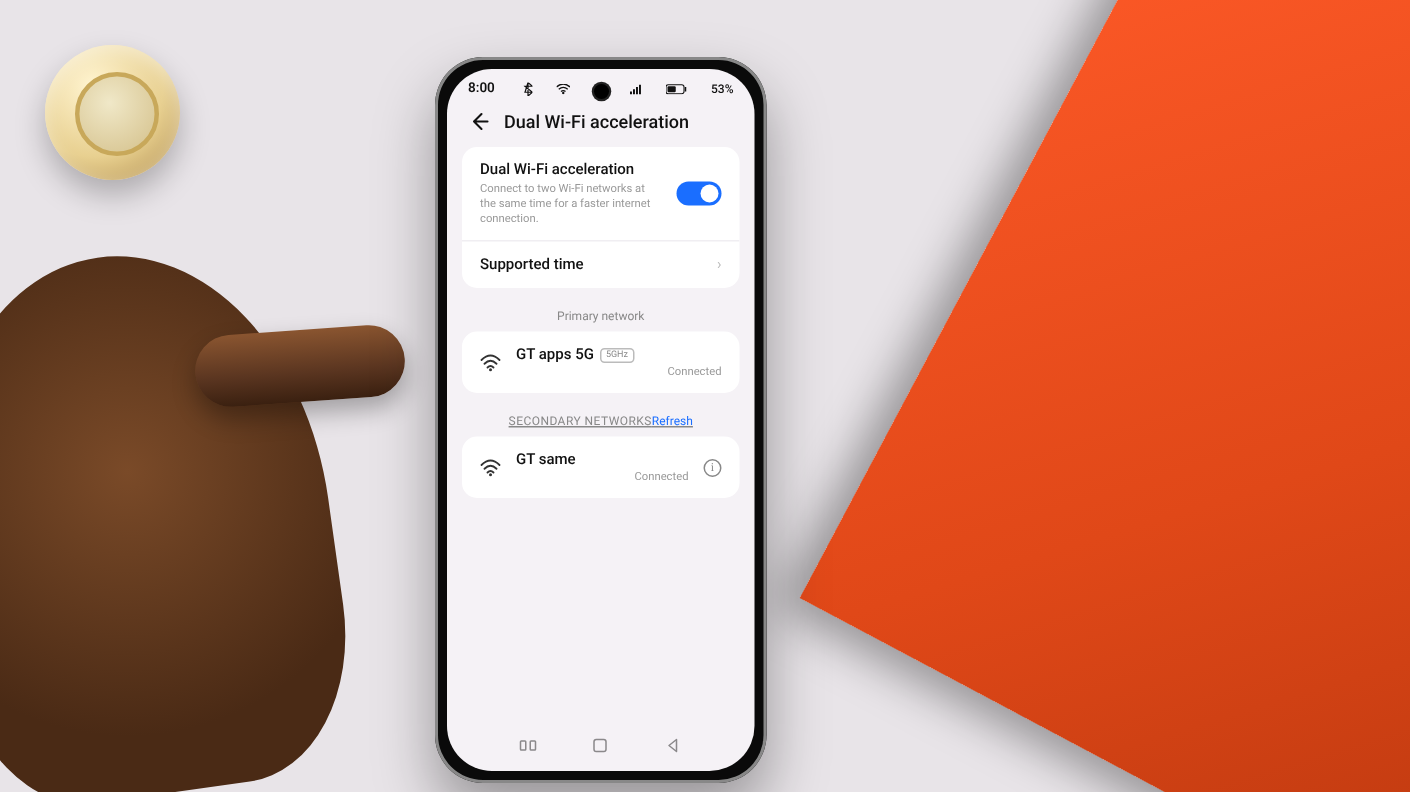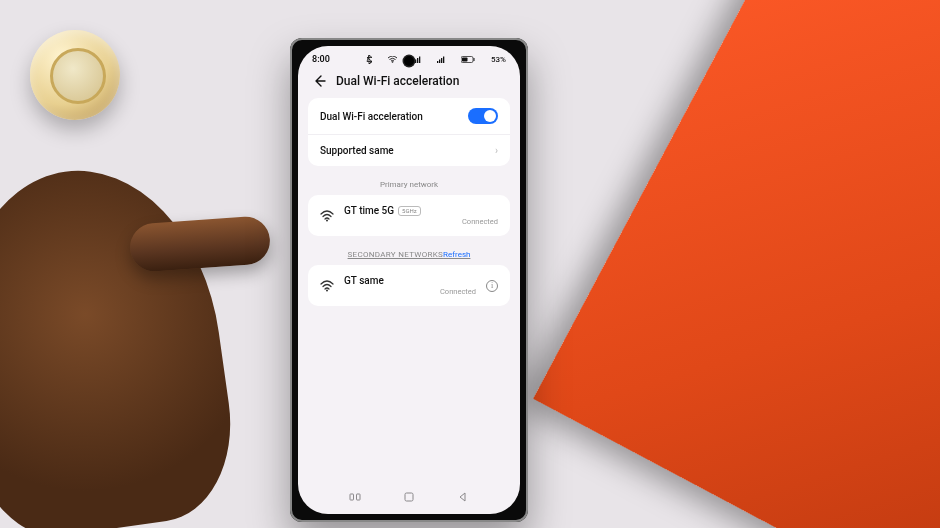--- a/index.html
+++ b/index.html
@@ -67,24 +67,24 @@
     width: 260px; height: 360px;
     background: radial-gradient(circle at 50% 40%, #7a4a28, #4a2a15 70%);
     border-radius: 50% 50% 30% 30%;
     transform: rotate(-8deg);
   }
   
   .phone {
     position: absolute;
     left: 290px;
     top: 38px;
-    width: 238px;
+    width: 221px;
     height: 484px;
     background: #0a0a0a;
-    border-radius: 12px;
+    border-radius: 32px;
     padding: 8px;
     box-shadow: 0 20px 40px rgba(0,0,0,0.35), 0 0 0 2px #888 inset;
   }
   .screen {
     width: 100%;
     height: 100%;
     background: #f5f2f6;
     border-radius: 30px;
     overflow: hidden;
     position: relative;
@@ -250,43 +250,44 @@
       </div>
       <div class="page-title">Dual Wi-Fi acceleration</div>
     </div>
 
     <div class="content">
 
       <div class="card">
         <div class="row">
           <div class="txt">
             <div class="title">Dual Wi-Fi acceleration</div>
+            <div class="sub">Connect to two Wi-Fi networks at the same time for a faster internet connection.</div>
           </div>
           <div class="toggle"></div>
         </div>
         <div class="row sep">
           <div class="txt">
-            <div class="title">Supported same</div>
+            <div class="title">Supported time</div>
           </div>
           <span class="chev">›</span>
         </div>
       </div>
 
       <div class="section-label">
         <span>Primary network</span>
       </div>
       <div class="card">
         <div class="wifi-row">
           <svg class="wifi-icon" viewBox="0 0 14 14">
               <path d="M1 5 Q7 -1 13 5 M3 7.5 Q7 3.5 11 7.5 M5 10 Q7 8 9 10" stroke="#333" stroke-width="1.2" fill="none" stroke-linecap="round"></path>
               <circle cx="7" cy="11.5" r="1" fill="#333"></circle>
             </svg>
           <div class="wifi-txt">
             <div class="wifi-name">
-              <span>GT time 5G</span>
+              <span>GT apps 5G</span>
               <span class="badge">5GHz</span>
             </div>
             <div class="wifi-status">Connected</div>
           </div>
         </div>
       </div>
 
       <div class="section-label caps">
         <span>SECONDARY NETWORKS</span>
         <span class="refresh">Refresh</span>

